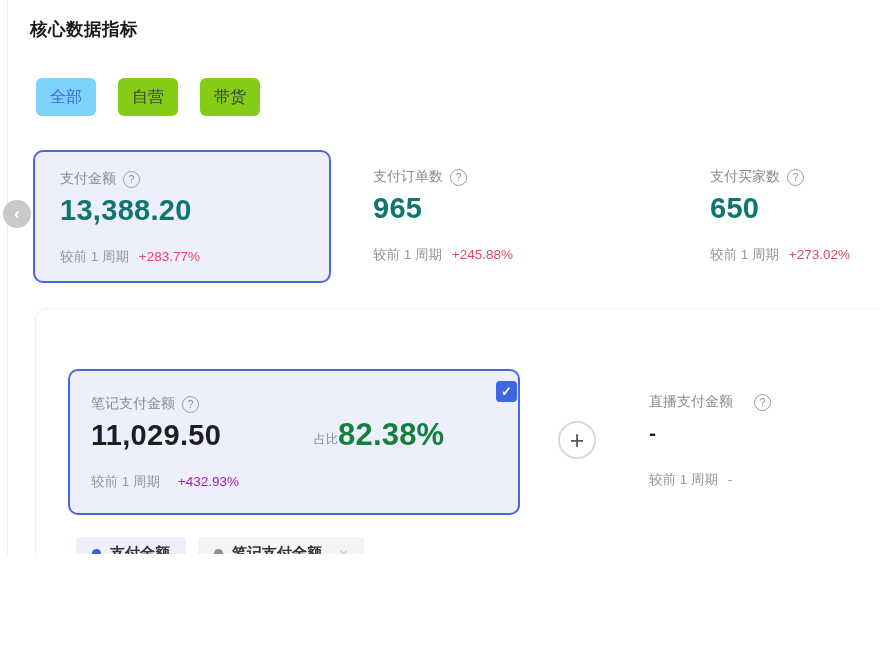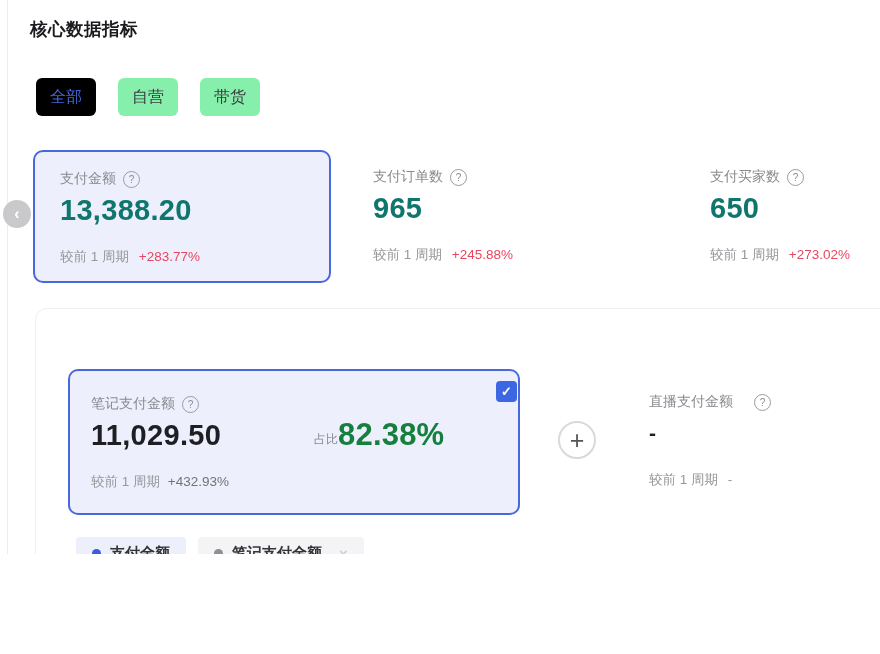--- a/index.html
+++ b/index.html
@@ -8,22 +8,22 @@
           font-family:"Liberation Sans",sans-serif;color:#1f1f23;}
 
   .left-edge-line{position:absolute;left:7px;top:0;width:1px;height:612px;background:#ededef;}
   .bottom-strip{position:absolute;left:0;top:623px;width:880px;height:31px;background:#fafafb;}
   .corner-box{position:absolute;left:866px;top:629px;width:14px;height:25px;background:#f0f0f2;border-radius:3px 0 0 3px;}
 
   .page-title{position:absolute;left:30px;top:17px;font-size:17.5px;font-weight:700;color:#1b1b1f;letter-spacing:0.5px;}
 
   .tabs{position:absolute;left:36px;top:78px;display:flex;gap:22px;}
   .tab{height:38px;padding:0 14px;display:flex;align-items:center;font-size:16px;border-radius:6px;
-       background:#86efac;color:#3c3c40;cursor:pointer;}
-  .tab.active{background:#000000;color:#4265DC;}
+       background:#84cc16;color:#3c3c40;cursor:pointer;}
+  .tab.active{background:#7dd3fc;color:#4265DC;}
 
   .nav-prev{position:absolute;left:3px;top:200px;width:28px;height:28px;border-radius:50%;
             background:#c9c9cc;color:#fff;border:none;display:flex;align-items:center;justify-content:center;
             font-size:16px;font-weight:700;cursor:pointer;z-index:6;padding:0;}
 
   .metric-card{position:absolute;top:150px;height:133px;}
   .metric-card.selected{left:33px;width:298px;border:2px solid #4868DB;border-radius:10px;background:#EDF0FC;box-sizing:border-box;}
   .metric-card.p2{left:373px;width:290px;}
   .metric-card.p3{left:710px;width:170px;}
   .card-inner{position:absolute;top:0;left:0;right:0;bottom:0;}
@@ -39,21 +39,21 @@
   .panel{position:absolute;left:35px;top:308px;width:858px;height:314px;background:#fff;
          border:1px solid #efeff1;border-radius:12px;box-sizing:border-box;box-shadow:0 1px 2px rgba(0,0,0,0.02);}
 
   .sub-card{position:absolute;left:32px;top:60px;width:452px;height:146px;border:2px solid #4868DB;
             border-radius:10px;background:#EDF0FC;box-sizing:border-box;cursor:pointer;}
   .s-label{position:absolute;left:21px;top:24px;font-size:14px;color:#8a8a90;display:flex;align-items:center;gap:7px;}
   .s-value{position:absolute;left:21px;top:48px;font-size:29px;font-weight:700;color:#1f1f23;letter-spacing:0.3px;}
   .s-ratio-label{position:absolute;left:244px;top:60px;font-size:12px;color:#8a8a90;}
   .s-ratio{position:absolute;left:268px;top:46px;font-size:31px;font-weight:700;color:#15803d;letter-spacing:0.2px;}
   .s-delta{position:absolute;left:21px;top:102px;font-size:13.5px;color:#97979c;}
-  .s-delta .up{color:#737373;margin-left:4px;}
+  .s-delta .up{color:#a21caf;margin-left:14px;}
   .s-checkbox{position:absolute;left:426px;top:10px;width:21px;height:21px;border-radius:4px;background:#3D66E2;
               display:flex;align-items:center;justify-content:center;color:#fff;font-size:13px;font-weight:700;cursor:pointer;}
 
   .add-btn{position:absolute;left:522px;top:112px;width:38px;height:38px;border-radius:50%;
            border:2px solid #d9d9dc;background:#fff;color:#55555a;font-size:25px;font-weight:300;
            display:flex;align-items:center;justify-content:center;cursor:pointer;padding:0;line-height:1;box-sizing:border-box;}
 
   .live-block{position:absolute;left:613px;top:60px;width:240px;height:146px;cursor:pointer;}
   .l-label{position:absolute;left:0;top:24px;font-size:14px;color:#8a8a90;display:flex;align-items:center;gap:21px;}
   .l-value{position:absolute;left:0;top:52px;font-size:21px;font-weight:700;color:#1f1f23;}

